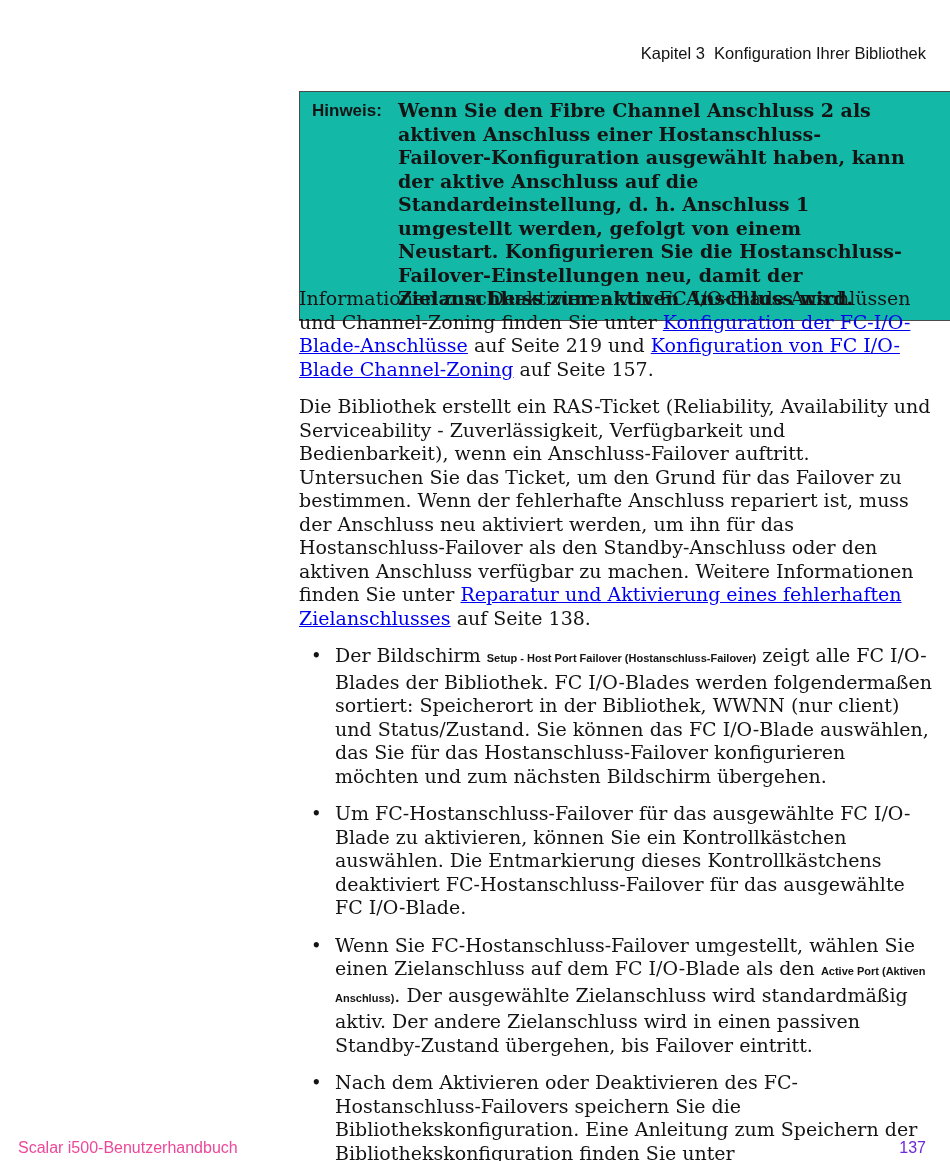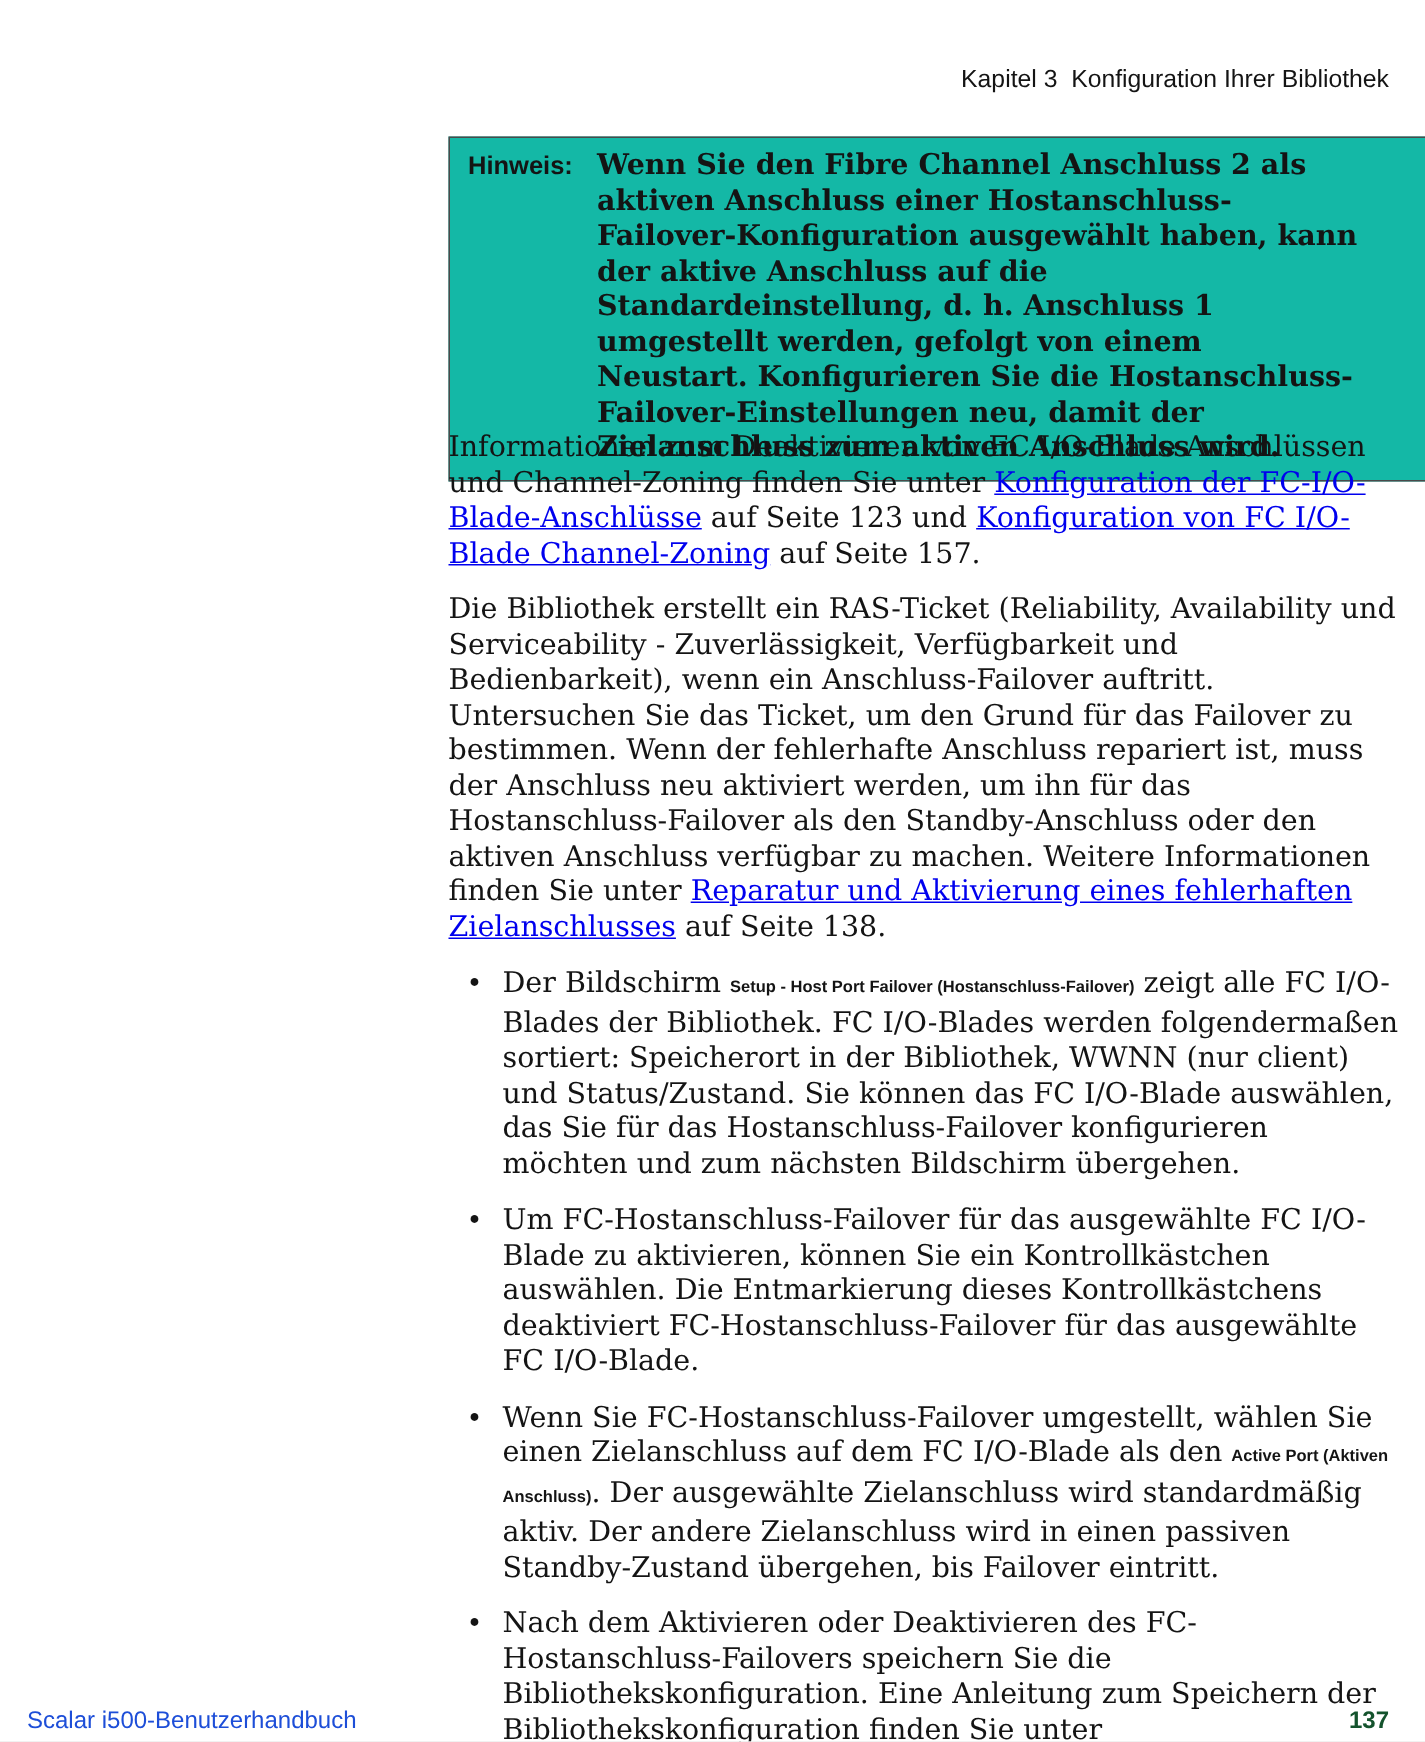--- a/index.html
+++ b/index.html
@@ -44,44 +44,44 @@
   a.link, .link {
     color:var(--link); text-decoration:underline; cursor:pointer;
   }
   .bsans {
     font-family:"Liberation Sans", sans-serif; font-weight:700;
     font-size:11px;
   }
   
   .footer-left {
     position:absolute; left:18px; top:1139px;
-    font-family:"Liberation Sans", sans-serif; font-size:16px; color:#1d4ed8;
+    font-family:"Liberation Sans", sans-serif; font-size:16px; color:#ec4899;
   }
   .footer-page {
     position:absolute; right:24px; top:1139px;
-    font-family:"Liberation Sans", sans-serif; font-size:16px; color:#14532d;font-weight:bold;
+    font-family:"Liberation Sans", sans-serif; font-size:16px; color:#6d28d9;
   }
 </style>
 </head>
 <body>
 
 <div class="page">
 
   <div class="hdr">
     <div>Kapitel 3  Konfiguration Ihrer Bibliothek</div>
     <div>Arbeiten mit FC-I/O-Blades</div>
   </div>
 
   <div class="note">
     <div class="note-label">Hinweis:</div>
     <div class="note-text">Wenn Sie den Fibre Channel Anschluss 2 als aktiven Anschluss einer Hostanschluss-Failover-Konfiguration ausgewählt haben, kann der aktive Anschluss auf die Standardeinstellung, d. h. Anschluss 1 umgestellt werden, gefolgt von einem Neustart. Konfigurieren Sie die Hostanschluss-Failover-Einstellungen neu, damit der Zielanschluss zum aktiven Anschluss wird.</div>
   </div>
 
   <div class="main">
-    <div class="para"><span>Informationen zum Deaktivieren von FC I/O-Blade-Anschlüssen und Channel-Zoning finden Sie unter </span><a class="link" href="#">Konfiguration der FC-I/O-Blade-Anschlüsse</a><span> auf Seite 123 und </span><a class="link" href="#">Konfiguration von FC I/O-Blade Channel-Zoning</a><span> auf Seite 157.</span></div>
+    <div class="para"><span>Informationen zum Deaktivieren von FC I/O-Blade-Anschlüssen und Channel-Zoning finden Sie unter </span><a class="link" href="#">Konfiguration der FC-I/O-Blade-Anschlüsse</a><span> auf Seite 219 und </span><a class="link" href="#">Konfiguration von FC I/O-Blade Channel-Zoning</a><span> auf Seite 157.</span></div>
     <div class="para"><span>Die Bibliothek erstellt ein RAS-Ticket (Reliability, Availability und Serviceability - Zuverlässigkeit, Verfügbarkeit und Bedienbarkeit), wenn ein Anschluss-Failover auftritt. Untersuchen Sie das Ticket, um den Grund für das Failover zu bestimmen. Wenn der fehlerhafte Anschluss repariert ist, muss der Anschluss neu aktiviert werden, um ihn für das Hostanschluss-Failover als den Standby-Anschluss oder den aktiven Anschluss verfügbar zu machen. Weitere Informationen finden Sie unter </span><a class="link" href="#">Reparatur und Aktivierung eines fehlerhaften Zielanschlusses</a><span> auf Seite 138.</span></div>
 
     <div class="bullet-item">
       <span class="bullet-marker">•</span>
       <div class="bullet-text"><span>Der Bildschirm </span><span class="bsans">Setup - Host Port Failover (Hostanschluss-Failover)</span><span> zeigt alle FC I/O-Blades der Bibliothek. FC I/O-Blades werden folgendermaßen sortiert: Speicherort in der Bibliothek, WWNN (nur client) und Status/Zustand. Sie können das FC I/O-Blade auswählen, das Sie für das Hostanschluss-Failover konfigurieren möchten und zum nächsten Bildschirm übergehen.</span></div>
     </div>
     <div class="bullet-item">
       <span class="bullet-marker">•</span>
       <div class="bullet-text"><span>Um FC-Hostanschluss-Failover für das ausgewählte FC I/O-Blade zu aktivieren, können Sie ein Kontrollkästchen auswählen. Die Entmarkierung dieses Kontrollkästchens deaktiviert FC-Hostanschluss-Failover für das ausgewählte FC I/O-Blade.</span></div>
     </div>

